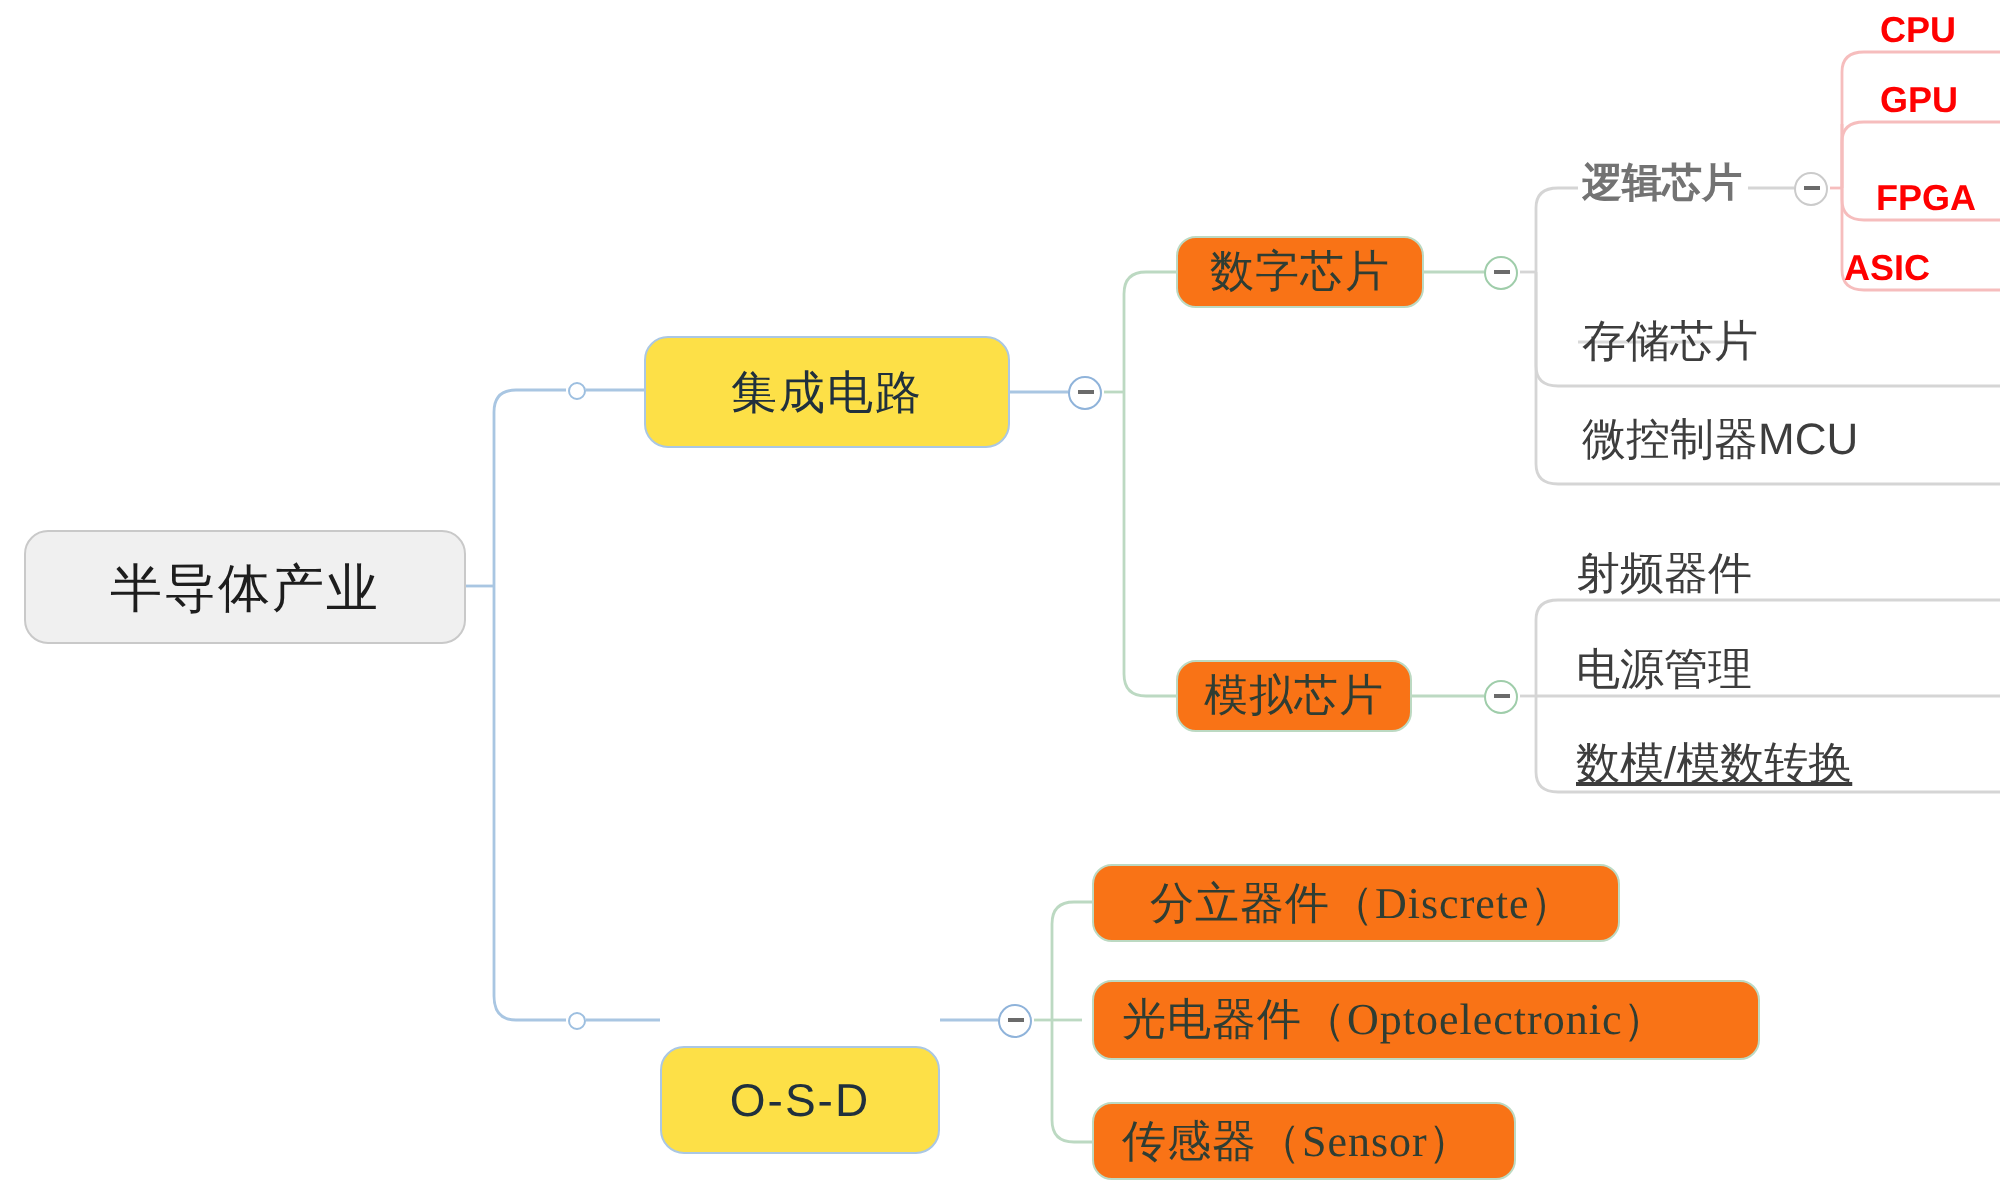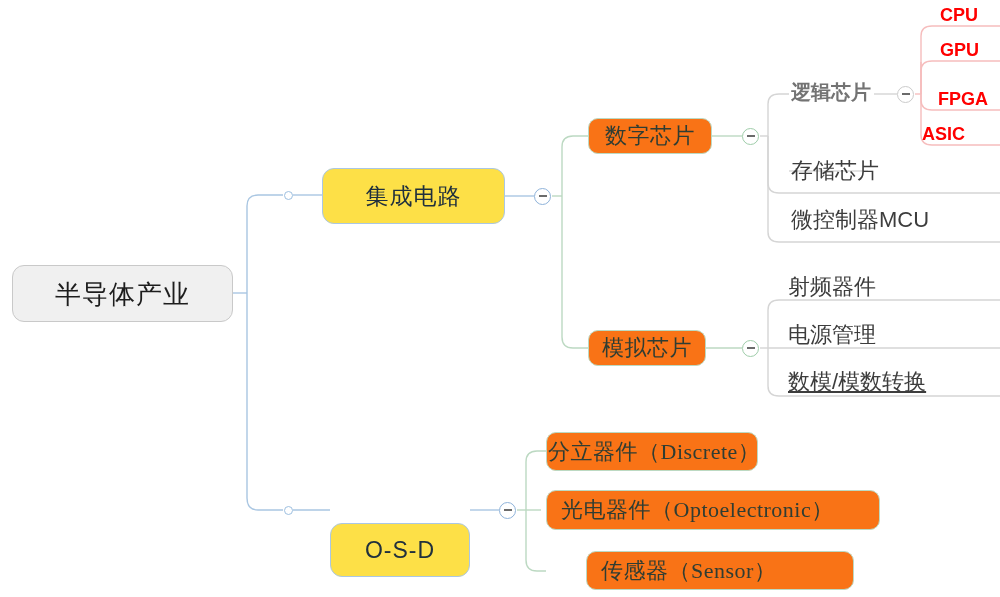--- a/index.html
+++ b/index.html
@@ -236,29 +236,29 @@
   </div>
 
   <div class="node node-plain" style="left:786px; top:323px; width:90px; height:24px;">
     <span>电源管理</span>
   </div>
 
   <div class="node node-plain" style="left:786px; top:370px; width:136px; height:24px;text-decoration:underline;">
     <span>数模/模数转换</span>
   </div>
 
-  <div class="node node-green" style="left:546px; top:432px; width:212px; height:39px; justify-content:flex-start; padding-left:1px;">
+  <div class="node node-green" style="left:546px; top:432px; width:264px; height:39px; justify-content:flex-start; padding-left:28px;">
     <span>分立器件（Discrete）</span>
   </div>
 
   <div class="node node-green" style="left:546px; top:490px; width:334px; height:40px; justify-content:flex-start; padding-left:14px;">
     <span>光电器件（Optoelectronic）</span>
   </div>
 
-  <div class="node node-green" style="left:546px; top:551px; width:268px; height:39px; justify-content:flex-start; padding-left:14px;margin-left:40px;">
+  <div class="node node-green" style="left:546px; top:551px; width:212px; height:39px; justify-content:flex-start; padding-left:14px;">
     <span>传感器（Sensor）</span>
   </div>
 
   <div class="toggle toggle-blue" style="left:534px; top:187.5px;">
     <span class="bar"></span>
   </div>
 
   <div class="toggle toggle-green" style="left:742px; top:127.5px;">
     <span class="bar"></span>
   </div>

